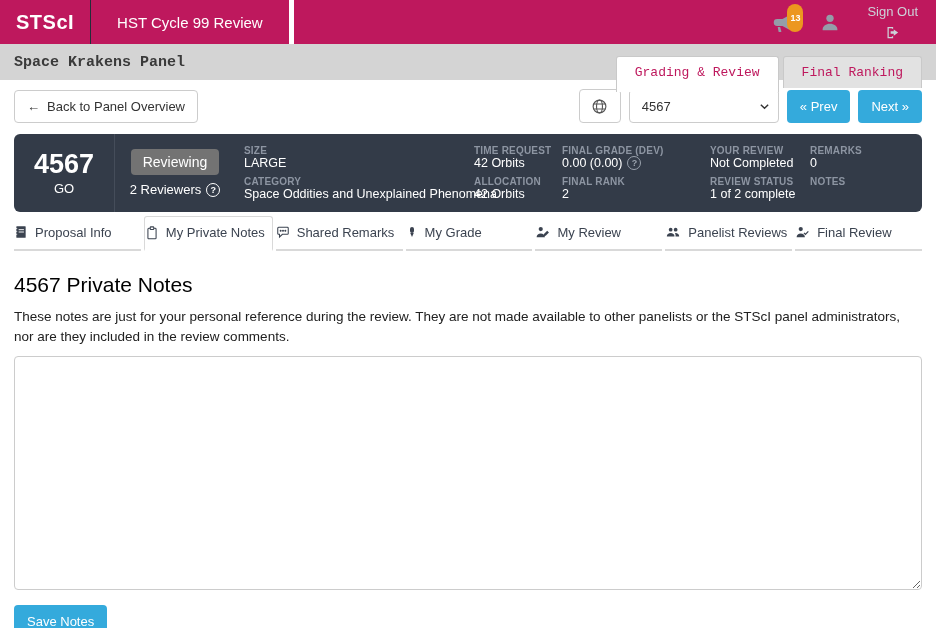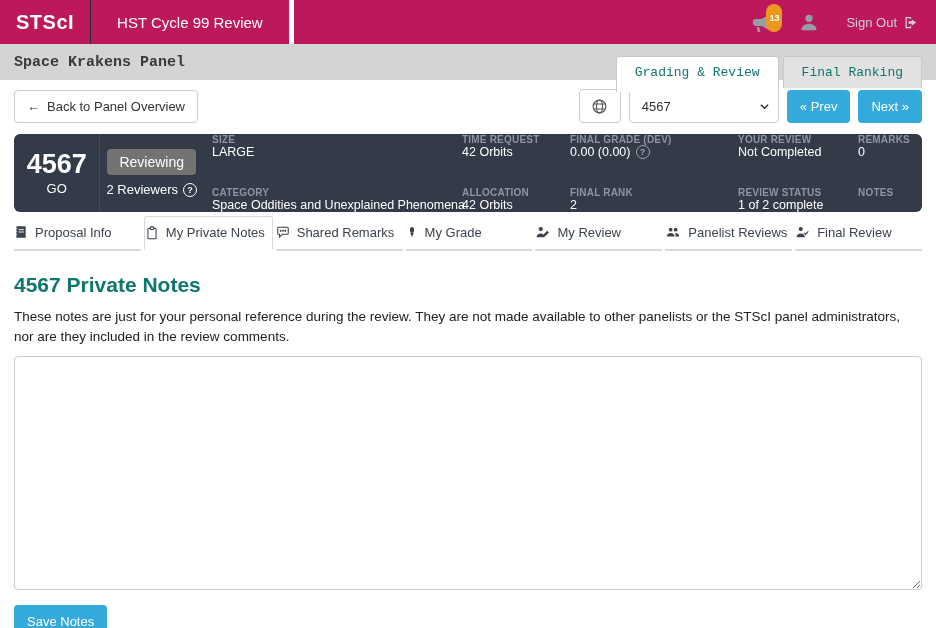--- a/index.html
+++ b/index.html
@@ -14,28 +14,28 @@
   .navbar { height:44px; background:#be185d; display:flex; align-items:stretch; color:#fff; }
   .nav-logo { display:flex; align-items:center; padding:0 16px; font-size:20px; font-weight:bold; letter-spacing:.5px; }
   .nav-title { display:flex; align-items:center; padding:0 26px; font-size:15px;
     border-left:1px solid #242d39; border-right:5px solid #ffffff; }
   .nav-spacer { flex:1; }
   .nav-right { display:flex; align-items:center; gap:26px; padding-right:18px; }
   .nav-icon-btn { position:relative; color:#959da8; cursor:pointer; }
   .nav-badge { position:absolute; top:-7px; right:-10px; background:#ec971f; color:#fff;
     font-size:9px; font-weight:bold; min-width:16px; height:28px; border-radius:8px;
     display:flex; align-items:center; justify-content:center; padding:0 3px; }
-  .signout { display:flex; align-items:center; gap:6px; color:#cdd2d9; font-size:13px; cursor:pointer; }
+  .signout { display:flex; align-items:center; gap:6px; color:#cdd2d9; font-size:13px; cursor:pointer;flex-direction:column; }
 
   
   .panelbar { height:36px; background:#d4d4d4; display:flex; align-items:center;
     padding:0 14px; position:relative;font-family:Liberation Mono, monospace; }
   .panelbar-title { font-size:15px; font-weight:bold; color:#3a3a3a; }
   .panel-tabs { position:absolute; right:14px; top:12px; display:flex; align-items:flex-start; gap:4px; }
-  .panel-tab { font-size:13px; color:#0f766e; padding:8px 18px; cursor:pointer; border-radius:3px 3px 0 0; }
+  .panel-tab { font-size:13px; color:#be185d; padding:8px 18px; cursor:pointer; border-radius:3px 3px 0 0; }
   .panel-tab.active { background:#fff; border:1px solid #c9c9c9; border-bottom:none; height:36px; z-index:2; }
   .panel-tab.inactive { background:#e2e2e2; border:1px solid #c9c9c9; border-bottom:none; height:32px; }
 
   
   .toolbar { display:flex; align-items:center; padding:9px 14px 9px; }
   .btn-outline { display:flex; align-items:center; gap:7px; background:#fff; border:1px solid #ccc;
     border-radius:4px; padding:8px 12px; font-size:13px; color:#333; cursor:pointer; }
   .toolbar-right { margin-left:auto; display:flex; align-items:center; gap:8px; }
   .globe-btn { width:42px; height:34px; display:flex; align-items:center; justify-content:center;
     background:#fff; border:1px solid #ccc; border-radius:4px; color:#555; cursor:pointer; }
@@ -54,35 +54,35 @@
     border-right:1px solid #454d5a; }
   .sum-id .pid { font-size:27px; font-weight:bold; line-height:1.1; }
   .sum-id .ptype { font-size:13px; margin-top:1px; }
   .sum-status { width:120px; display:flex; flex-direction:column; align-items:center; justify-content:center; gap:7px; }
   .badge-status { background:#737373; color:#fff; border-radius:4px; padding:5px 12px; font-size:14px; }
   .sum-reviewers { font-size:13px; color:#fff; display:flex; align-items:center; gap:5px; }
   .qicon { display:inline-flex; width:14px; height:14px; border:1px solid currentColor; border-radius:50%;
     align-items:center; justify-content:center; font-size:9px; font-weight:bold; }
   .qicon::after { content:"?"; }
   .sum-grid { flex:1; display:grid; grid-template-columns:222px 80px 140px 92px auto;
-    grid-auto-rows:min-content; column-gap:8px; row-gap:6px; align-content:center; padding:0 12px 0 9px;gap:28px; }
+    grid-auto-rows:min-content; column-gap:8px; row-gap:6px; align-content:center; padding:0 12px 0 9px; }
   .cell .lbl { font-size:10px; font-weight:bold; color:#8d95a2; letter-spacing:.2px; white-space:nowrap; }
   .cell .val { font-size:12.5px; color:#fff; white-space:nowrap; display:flex; align-items:center; gap:5px; }
   .cell .val .qicon { color:#9aa2ad; }
 
   
   .tabnav { display:flex; margin:4px 14px 0; gap:3px; }
   .tab { flex:1; display:flex; align-items:center; gap:7px;
     padding:8px 0 9px; font-size:13px; color:#3b4350; border-bottom:2px solid #d9d9d9; cursor:pointer; }
   .tab.active { border:1px solid #d9d9d9; border-bottom:2px solid #fff; border-radius:3px 3px 0 0; }
   .tab .ticon { color:#3b4350; }
 
   
   .content { padding:0 14px; }
-  .content h2 { font-size:21px; font-weight:bold; color:#0f766e; margin:22px 0 10px; }
+  .content h2 { font-size:21px; font-weight:normal; color:#000000; margin:22px 0 10px; }
   .content .desc { font-size:13.5px; line-height:1.45; color:#212121; max-width:908px; margin-bottom:10px; }
   .notes-area { width:908px; height:234px; border:1px solid #ccc; border-radius:4px;
     resize:vertical; font-family:inherit; font-size:13px; padding:8px; color:#333; outline:none; }
   .save-row { margin:12px 0 14px; }
 </style>
 </head>
 <body>
 
 <div class="navbar">
   <div class="nav-logo">STScI</div>

